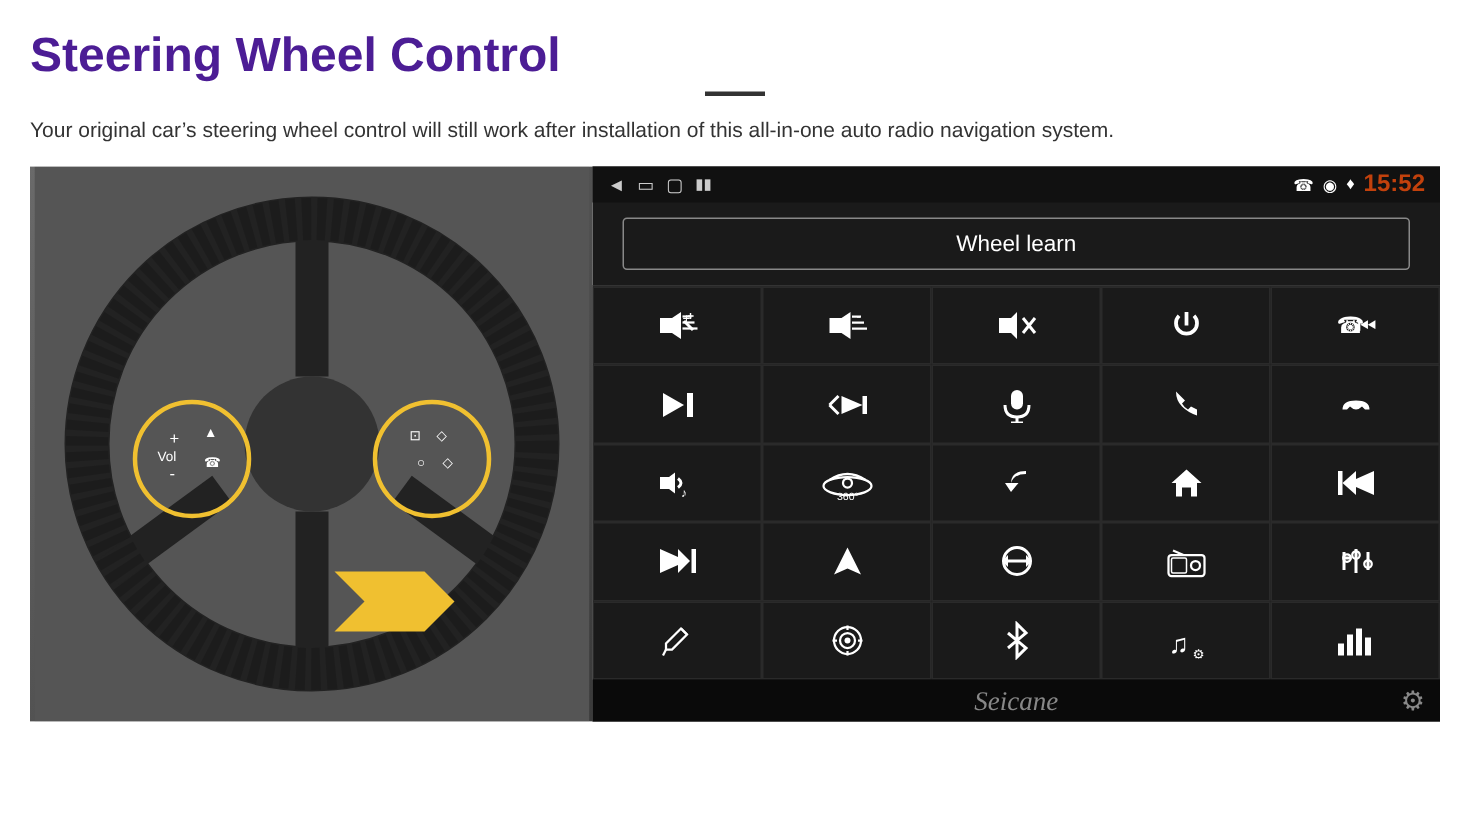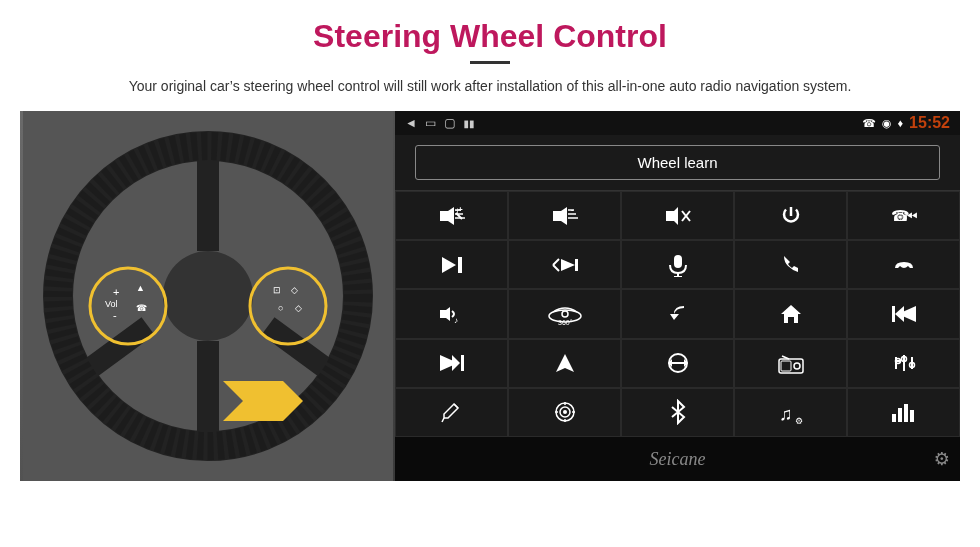--- a/index.html
+++ b/index.html
@@ -8,34 +8,33 @@
       background: #fff;
       width: 980px;
       height: 547px;
       overflow: hidden;
     }
     .page-wrapper {
       width: 980px;
       padding: 18px 20px 0;
     }
     .title {
-      text-align: center;
       font-size: 32px;
       font-weight: 900;
-      color: #be185d;
+      color: #4c1d95;
       margin-bottom: 6px;
     }
     .title-divider {
       width: 40px;
       height: 3px;
       background: #333;
       margin: 0 auto 12px;
     }
     .subtitle {
-      text-align: center;
+      text-align: left;
       font-size: 14px;
       color: #333;
       line-height: 1.5;
       margin-bottom: 14px;
     }
     .content-row {
       display: flex;
       width: 100%;
       height: 370px;
     }
@@ -106,21 +105,21 @@
       align-items: center;
       justify-content: center;
       border: 0.5px solid #2a2a2a;
       color: #fff;
       font-size: 18px;
       cursor: pointer;
       position: relative;
     }
     
     .bottom-bar {
-      height: 44px;
+      height: 28px;
       background: #0a0a0a;
       display: flex;
       align-items: center;
       justify-content: space-between;
       padding: 0 10px;
       position: relative;
     }
     .brand-text {
       font-family: Georgia, serif;
       font-style: italic;

